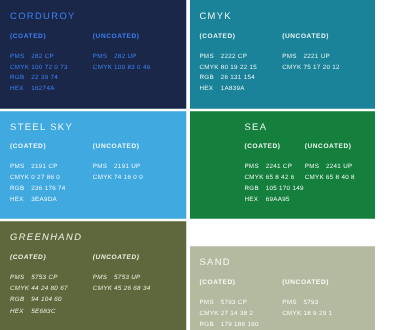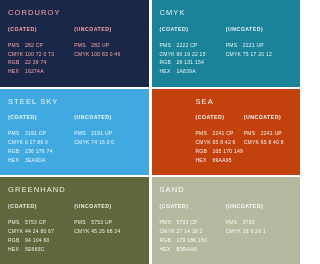--- a/index.html
+++ b/index.html
@@ -65,21 +65,21 @@
     min-width: 17px;
   }
   .spec-val {
     display: inline;
   }
 </style>
 </head>
 <body>
 
 <div id="palette-grid">
-    <div class="swatch" style="background: rgb(27, 39, 72); color: #fca5a5;">
+    <div class="swatch" style="background: rgb(27, 39, 72); color: #3b82f6;">
       <div class="swatch-name">CORDUROY</div>
       <div class="columns">
         <div class="col">
           <div class="col-title">(COATED)</div>
           <div class="spec-line"><span class="spec-label">PMS</span><span class="spec-val">282 CP</span></div>
           <div class="spec-line"><span class="spec-label">CMYK</span><span class="spec-val">100  72  0  73</span></div>
           <div class="spec-line"><span class="spec-label">RGB</span><span class="spec-val">22  39  74</span></div>
           <div class="spec-line"><span class="spec-label">HEX</span><span class="spec-val">16274A</span></div>
         </div>
         <div class="col">
@@ -116,55 +116,55 @@
           <div class="spec-line"><span class="spec-label">RGB</span><span class="spec-val">236  176  74</span></div>
           <div class="spec-line"><span class="spec-label">HEX</span><span class="spec-val">3EA9DA</span></div>
         </div>
         <div class="col">
           <div class="col-title">(UNCOATED)</div>
           <div class="spec-line"><span class="spec-label">PMS</span><span class="spec-val">2191 UP</span></div>
           <div class="spec-line"><span class="spec-label">CMYK</span><span class="spec-val">74  16  0  0</span></div>
         </div>
       </div>
     </div>
-    <div class="swatch" style="background: #c2410c; color: rgb(241, 247, 244); padding-left: 44px;">
+    <div class="swatch" style="background: #15803d; color: rgb(241, 247, 244); padding-left: 44px;">
       <div class="swatch-name">SEA</div>
       <div class="columns">
         <div class="col">
           <div class="col-title">(COATED)</div>
           <div class="spec-line"><span class="spec-label">PMS</span><span class="spec-val">2241 CP</span></div>
           <div class="spec-line"><span class="spec-label">CMYK</span><span class="spec-val">65  8  42  6</span></div>
           <div class="spec-line"><span class="spec-label">RGB</span><span class="spec-val">105  170  149</span></div>
           <div class="spec-line"><span class="spec-label">HEX</span><span class="spec-val">69AA95</span></div>
         </div>
         <div class="col">
           <div class="col-title">(UNCOATED)</div>
           <div class="spec-line"><span class="spec-label">PMS</span><span class="spec-val">2241 UP</span></div>
           <div class="spec-line"><span class="spec-label">CMYK</span><span class="spec-val">65  8  40  8</span></div>
         </div>
       </div>
     </div>
-    <div class="swatch" style="background: rgb(94, 104, 60); color: rgb(237, 239, 227);">
+    <div class="swatch" style="background: rgb(94, 104, 60); color: rgb(237, 239, 227); font-style: italic;">
       <div class="swatch-name">GREENHAND</div>
       <div class="columns">
         <div class="col">
           <div class="col-title">(COATED)</div>
           <div class="spec-line"><span class="spec-label">PMS</span><span class="spec-val">5753 CP</span></div>
           <div class="spec-line"><span class="spec-label">CMYK</span><span class="spec-val">44  24  80  67</span></div>
           <div class="spec-line"><span class="spec-label">RGB</span><span class="spec-val">94  104  60</span></div>
           <div class="spec-line"><span class="spec-label">HEX</span><span class="spec-val">5E683C</span></div>
         </div>
         <div class="col">
           <div class="col-title">(UNCOATED)</div>
           <div class="spec-line"><span class="spec-label">PMS</span><span class="spec-val">5753 UP</span></div>
           <div class="spec-line"><span class="spec-label">CMYK</span><span class="spec-val">45  26  68  34</span></div>
         </div>
       </div>
     </div>
-    <div class="swatch" style="background: rgb(179, 186, 160); color: rgb(250, 251, 246);">
+    <div class="swatch" style="background: rgb(179, 186, 160); color: rgb(250, 251, 246); margin-top: 20px;">
       <div class="swatch-name">SAND</div>
       <div class="columns">
         <div class="col">
           <div class="col-title">(COATED)</div>
           <div class="spec-line"><span class="spec-label">PMS</span><span class="spec-val">5793 CP</span></div>
           <div class="spec-line"><span class="spec-label">CMYK</span><span class="spec-val">27  14  38  2</span></div>
           <div class="spec-line"><span class="spec-label">RGB</span><span class="spec-val">179  186  160</span></div>
           <div class="spec-line"><span class="spec-label">HEX</span><span class="spec-val">B3BAA0</span></div>
         </div>
         <div class="col">

